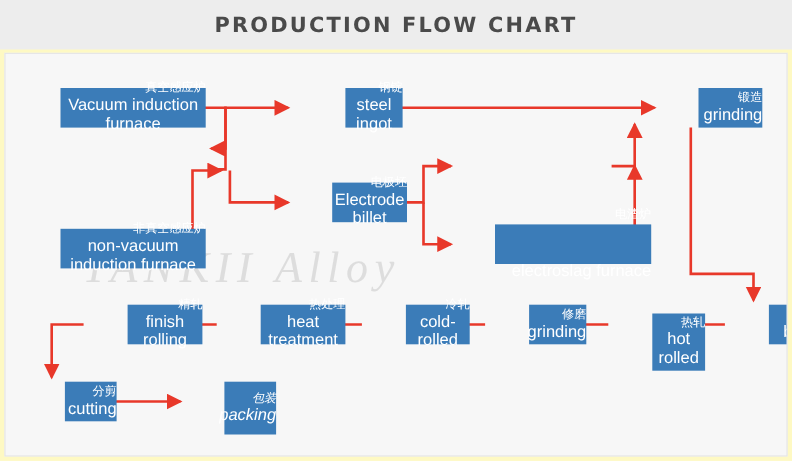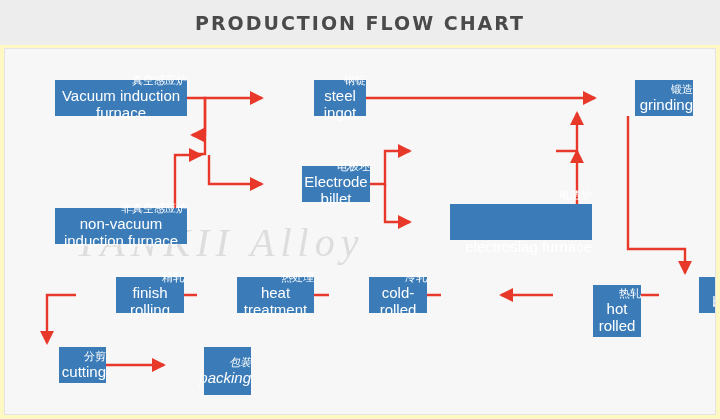--- a/index.html
+++ b/index.html
@@ -149,20 +149,24 @@
     <div class="node" style="left:658px;top:228px;width:44px;height:36px;">
       <span class="cn">钢坯</span>
       <span class="en">billet</span>
     </div>
 
     <div class="node" style="left:552px;top:236px;width:48px;height:52px;">
       <span class="cn">热轧</span>
       <span class="en">hot rolled</span>
     </div>
 
+    <div class="node" style="left:440px;top:228px;width:52px;height:36px;">
+      <span class="cn">修磨</span>
+      <span class="en">grinding</span>
+    </div>
 
     <div class="node" style="left:328px;top:228px;width:58px;height:36px;">
       <span class="cn">冷轧</span>
       <span class="en">cold-rolled</span>
     </div>
 
     <div class="node" style="left:196px;top:228px;width:77px;height:36px;">
       <span class="cn">热处理</span>
       <span class="en">heat treatment</span>
     </div>

